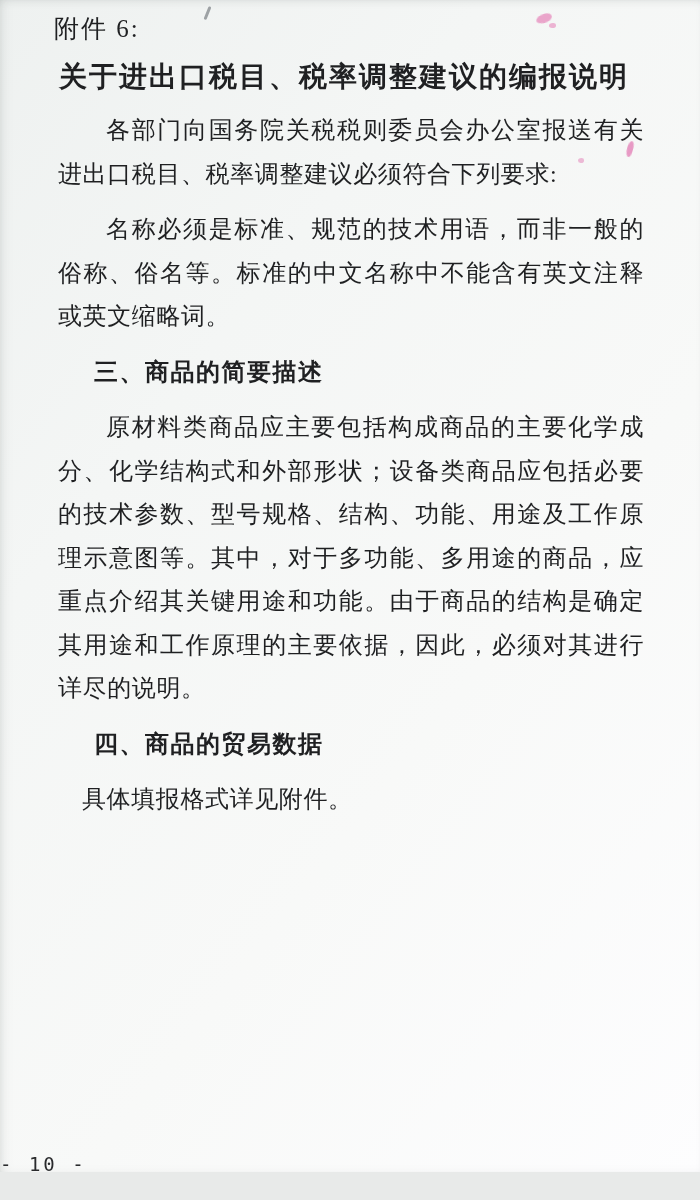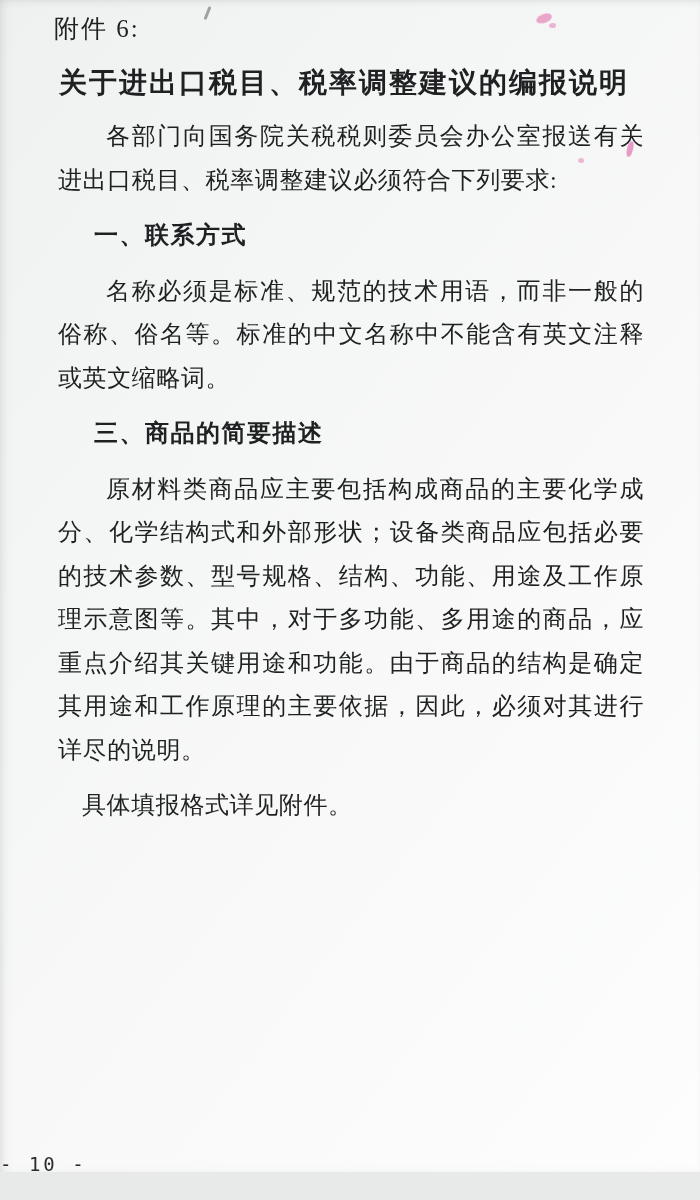--- a/index.html
+++ b/index.html
@@ -31,21 +31,21 @@
     letter-spacing: 2px;
     margin-left: 8px;
   }
   .title {
     font-family: "DejaVu Sans", "Liberation Sans", sans-serif;
     font-weight: bold;
     font-size: 28px;
     line-height: 40px;
     letter-spacing: 2px;
     text-align: center;
-    margin: 15px 14px 9px 0;
+    margin: 9px 14px 9px 0;
   }
   .doc-body {
     font-family: "Liberation Serif", "DejaVu Serif", serif;
     font-size: 24px;
     line-height: 43.5px;
     letter-spacing: 0.6px;
   }
   .para {
     margin: 12px;
     text-indent: 2em;
@@ -103,26 +103,26 @@
   <span class="artifact pink-blot blot-c"></span>
 
   <div class="content">
     <div class="attachment">附件 6:</div>
 
     <div class="title">关于进出口税目、税率调整建议的编报说明</div>
 
     <div class="doc-body">
       <p class="para">各部门向国务院关税税则委员会办公室报送有关进出口税目、税率调整建议必须符合下列要求:</p>
 
-      <h2 class="sec-heading">一、联系方式</h2>
 
       <p class="para">名称必须是标准、规范的技术用语，而非一般的俗称、俗名等。标准的中文名称中不能含有英文注释或英文缩略词。</p>
 
       <h2 class="sec-heading">三、商品的简要描述</h2>
       <p class="para">原材料类商品应主要包括构成商品的主要化学成分、化学结构式和外部形状；设备类商品应包括必要的技术参数、型号规格、结构、功能、用途及工作原理示意图等。其中，对于多功能、多用途的商品，应重点介绍其关键用途和功能。由于商品的结构是确定其用途和工作原理的主要依据，因此，必须对其进行详尽的说明。</p>
 
+      <h2 class="sec-heading">四、商品的贸易数据</h2>
 
       <p class="para closing">具体填报格式详见附件。</p>
     </div>
   </div>
 
   <div class="page-number">- 10 -</div>
 </div>
 
 </body></html>

